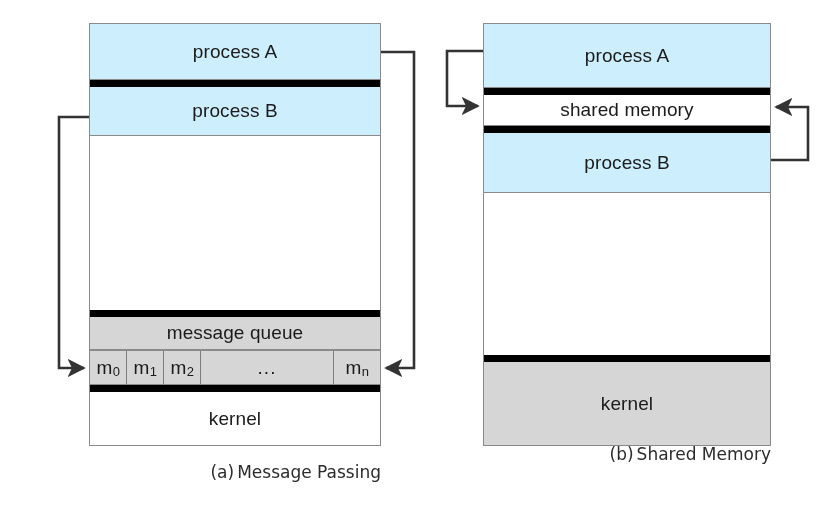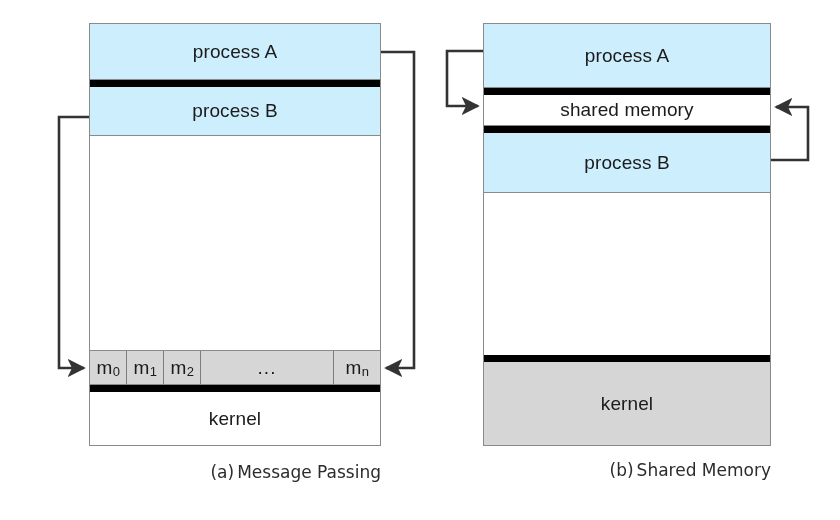--- a/index.html
+++ b/index.html
@@ -103,20 +103,23 @@
     <span>process A</span>
   </div>
 
   <div class="band blue" style="left:90px; top:80px; width:290px; height:56px;">
     <span>process B</span>
   </div>
 
   <div class="band white" style="left:90px; top:136px; width:290px; height:174px; border-top:none; border-bottom:none;">
   </div>
 
+  <div class="band gray" style="left:90px; top:310px; width:290px; height:40px;">
+    <span>message queue</span>
+  </div>
 
   <div class="msgrow" style="left:90px; top:350px; width:290px; height:35px;">
     <div class="msgcell" style="width:37px;">
       <span>m</span>
         <sub>0</sub>
     </div>
     <div class="msgcell" style="width:37px;">
       <span>m</span>
         <sub>1</sub>
     </div>
@@ -157,21 +160,21 @@
     <span>process B</span>
   </div>
 
   <div class="band white" style="left:484px; top:193px; width:286px; height:162px; border-top:none; border-bottom:none;">
   </div>
 
   <div class="band gray noborder-bottom" style="left:484px; top:355px; width:286px; height:90px;">
     <span>kernel</span>
   </div>
 
-  <div class="caption" style="left:483px; top:460px; width:288px;">
+  <div class="caption" style="left:483px; top:444px; width:288px;">
     <span class="tag">(b)</span><span>Shared Memory</span>
   </div>
 
   <svg id="arrows" viewBox="0 0 840 520">
     <defs>
       <marker id="ah-right" viewBox="0 0 10 10" refX="9" refY="5" markerWidth="7" markerHeight="7" orient="auto-start-reverse">
         <path d="M 0 0 L 10 5 L 0 10 L 2.4 5 z" fill="#333333"></path>
       </marker>
       <marker id="ah-left" viewBox="0 0 10 10" refX="9" refY="5" markerWidth="7" markerHeight="7" orient="auto-start-reverse">
         <path d="M 0 0 L 10 5 L 0 10 L 2.4 5 z" fill="#333333"></path>

